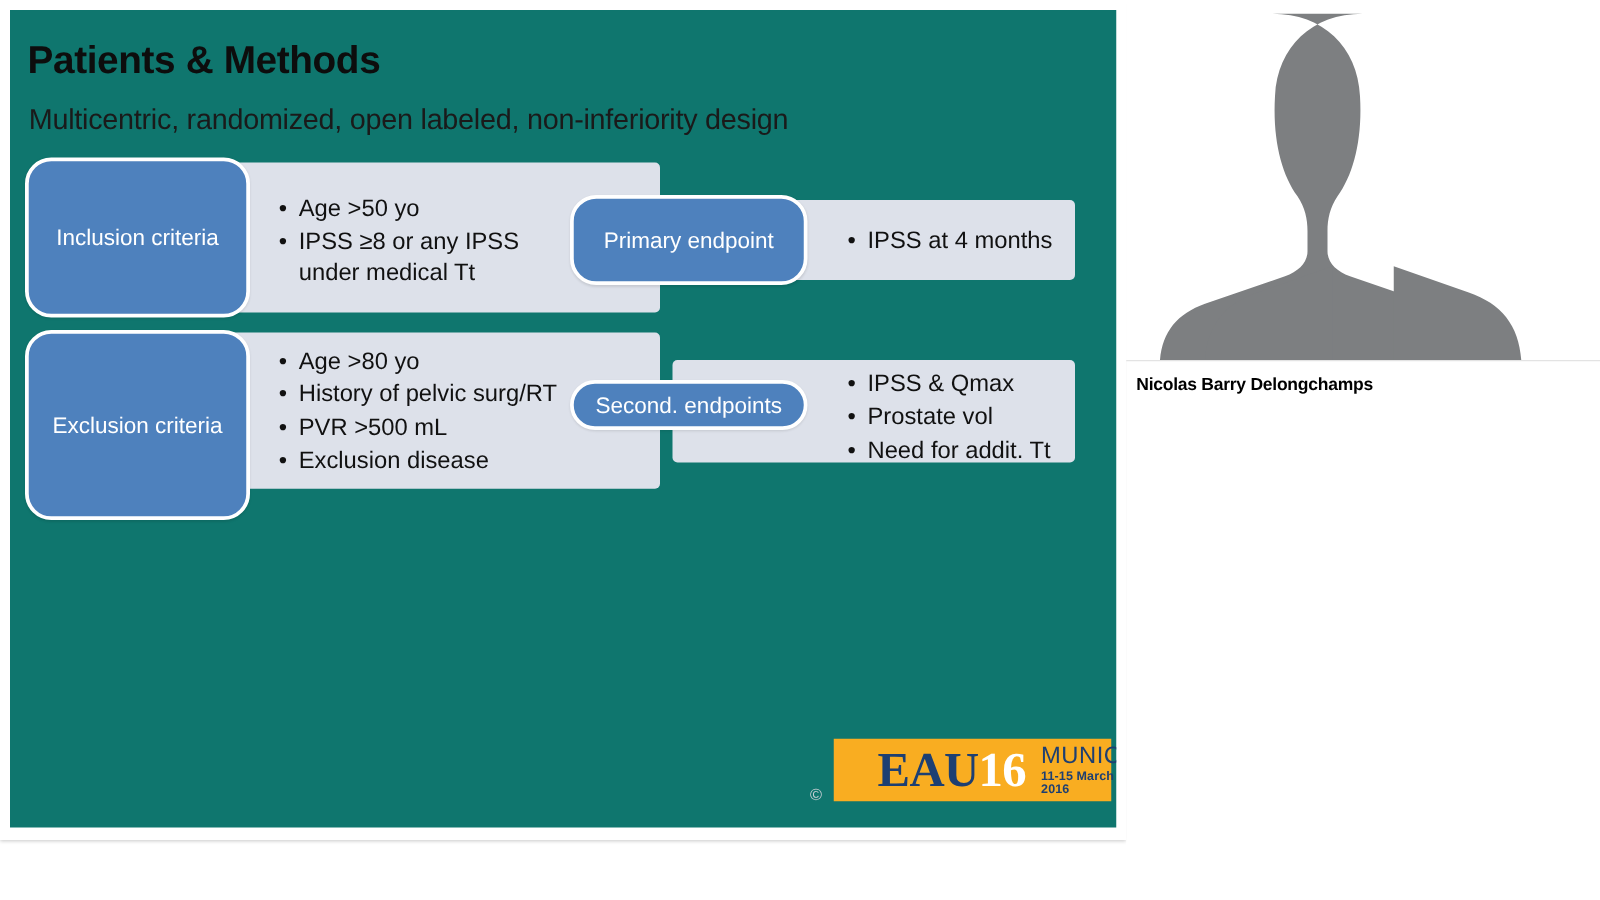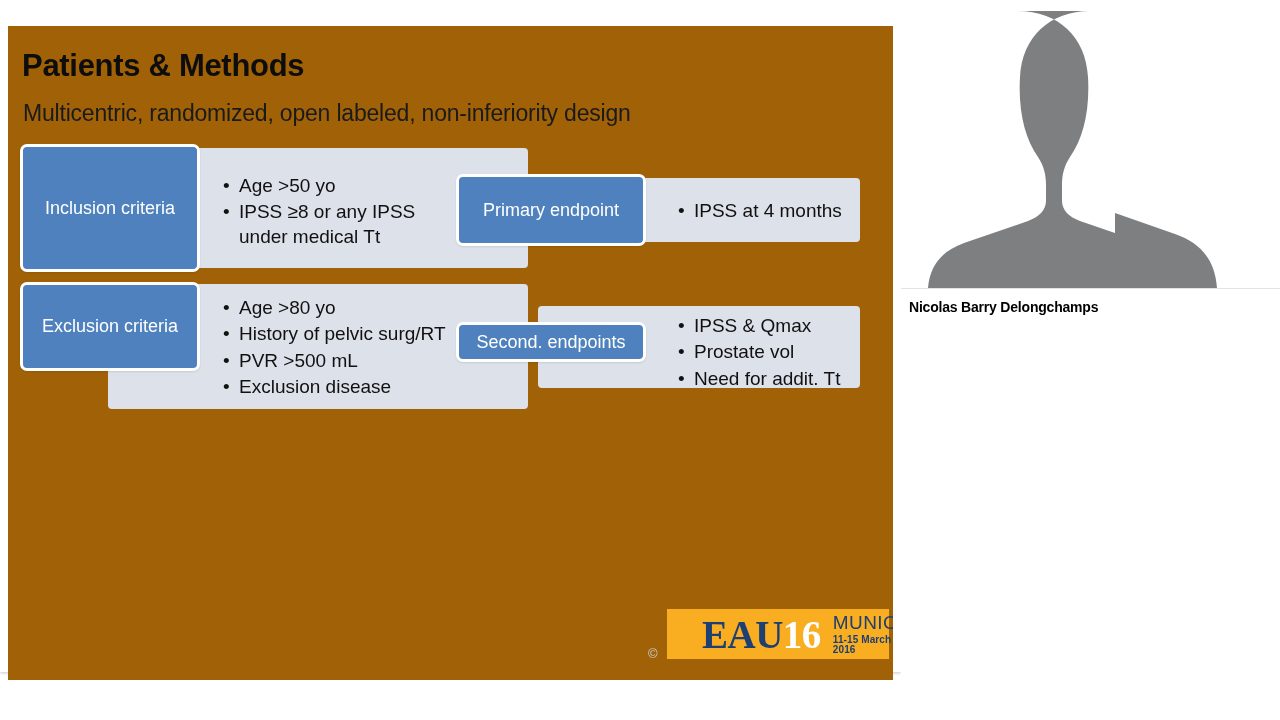--- a/index.html
+++ b/index.html
@@ -26,24 +26,24 @@
     top: 0px;
     width: 901px;
     height: 672px;
     background: #ffffff;
     box-shadow: 0 1px 3px rgba(0,0,0,0.22);
   }
 
   .slide {
     position: absolute;
     left: 8px;
-    top: 26px;
+    top: 8px;
     width: 885px;
     height: 654px;
-    background: #a16207;
+    background: #0f766e;
     overflow: hidden;
   }
 
   .slide-title {
     position: absolute;
     left: 14px;
     top: 22px;
     font-size: 31px;
     font-weight: bold;
     color: #0d0d0d;
@@ -71,31 +71,31 @@
   .lite-panel.p1 { left: 100px; top: 122px; width: 420px; height: 120px; }
   .lite-panel.p2 { left: 530px; top: 152px; width: 322px; height: 64px; }
   .lite-panel.p3 { left: 100px; top: 258px; width: 420px; height: 125px; }
   .lite-panel.p4 { left: 530px; top: 280px; width: 322px; height: 82px; }
 
   
   .blue-box {
     position: absolute;
     background: #4e81bd;
     border: 3px solid #ffffff;
-    border-radius: 7px;
+    border-radius: 21px;
     display: flex;
     align-items: center;
     justify-content: center;
     color: #ffffff;
     font-size: 18px;
     font-weight: normal;
     box-shadow: 0 1px 2px rgba(0,0,0,0.10);
   }
   .blue-box.b-incl { left: 12px; top: 118px; width: 180px; height: 128px; }
-  .blue-box.b-excl { left: 12px; top: 256px; width: 180px; height: 89px; }
+  .blue-box.b-excl { left: 12px; top: 256px; width: 180px; height: 152px; }
   .blue-box.b-prim { left: 448px; top: 148px; width: 190px; height: 72px; }
   .blue-box.b-sec  { left: 448px; top: 296px; width: 190px; height: 40px; }
 
   
   .bullets {
     position: absolute;
     list-style: none;
     font-size: 19px;
     color: #111111;
     line-height: 1.28;

